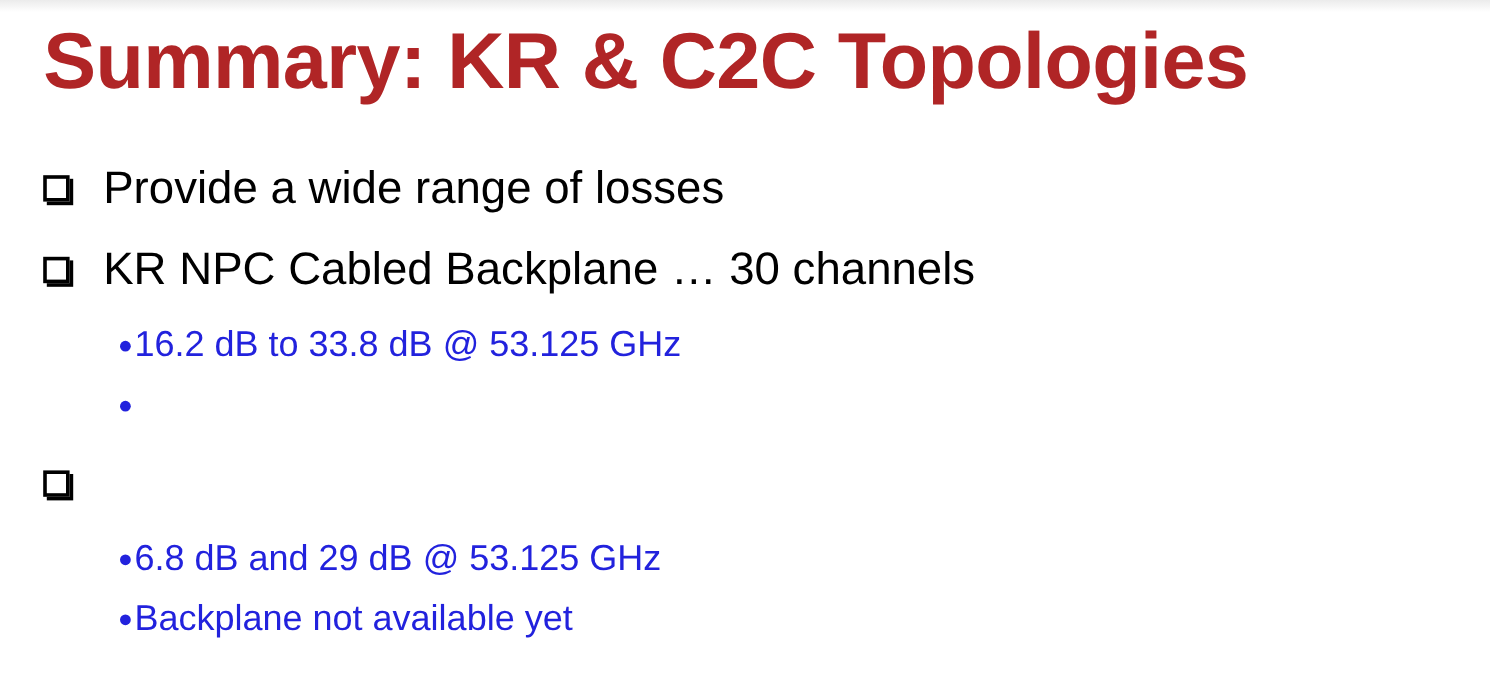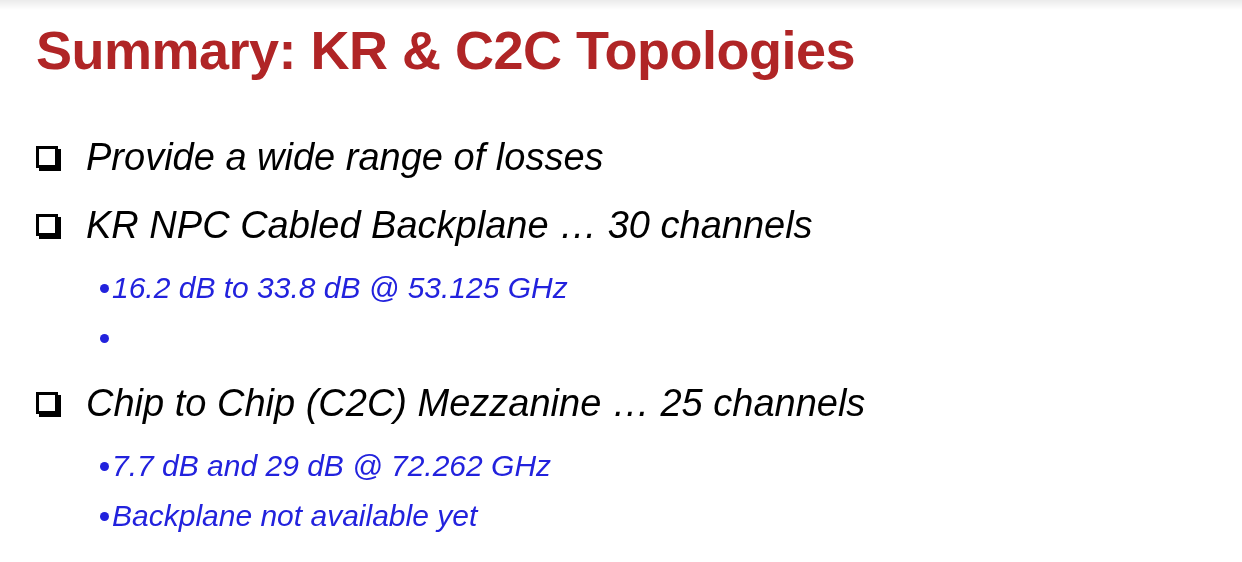--- a/index.html
+++ b/index.html
@@ -31,35 +31,34 @@
     left: 0;
     width: 1242px;
     height: 562px;
   }
 
   .slide-title {
     position: absolute;
     left: 36px;
     top: 8px;
     width: 1180px;
-    font-size: 54px;
+    font-size: 66px;
     line-height: 84px;
     font-weight: bold;
     color: #b02526;
     letter-spacing: -0.5px;
     white-space: nowrap;
     font-family: "Liberation Sans", sans-serif;
   }
 
   .body-list {
     position: absolute;
     left: 0;
     top: 130px;
     width: 1242px;
-    font-style: italic;
   }
 
   
   .l1 {
     position: relative;
     padding-left: 86px;
     margin: 0 0 12px 0;
     min-height: 56px;
     color: #000000;
     font-size: 38px;
@@ -134,26 +133,25 @@
     </div>
 
     <div class="l2">
       <span class="dot-bullet"></span>
     </div>
 
     <div class="group-gap"></div>
 
     <div class="l1">
       <span class="box-bullet"></span>
-      <span class="l1-text">Chip to Chip (C2C) Mezzanine … 25 channels</span>
     </div>
 
     <div class="l2">
       <span class="dot-bullet"></span>
-      <span class="l2-text">7.7 dB and 29 dB @ 72.262 GHz</span>
+      <span class="l2-text">6.8 dB and 29 dB @ 53.125 GHz</span>
     </div>
 
     <div class="l2">
       <span class="dot-bullet"></span>
       <span class="l2-text">Backplane not available yet</span>
     </div>
 
   </div>
 </div>
 

